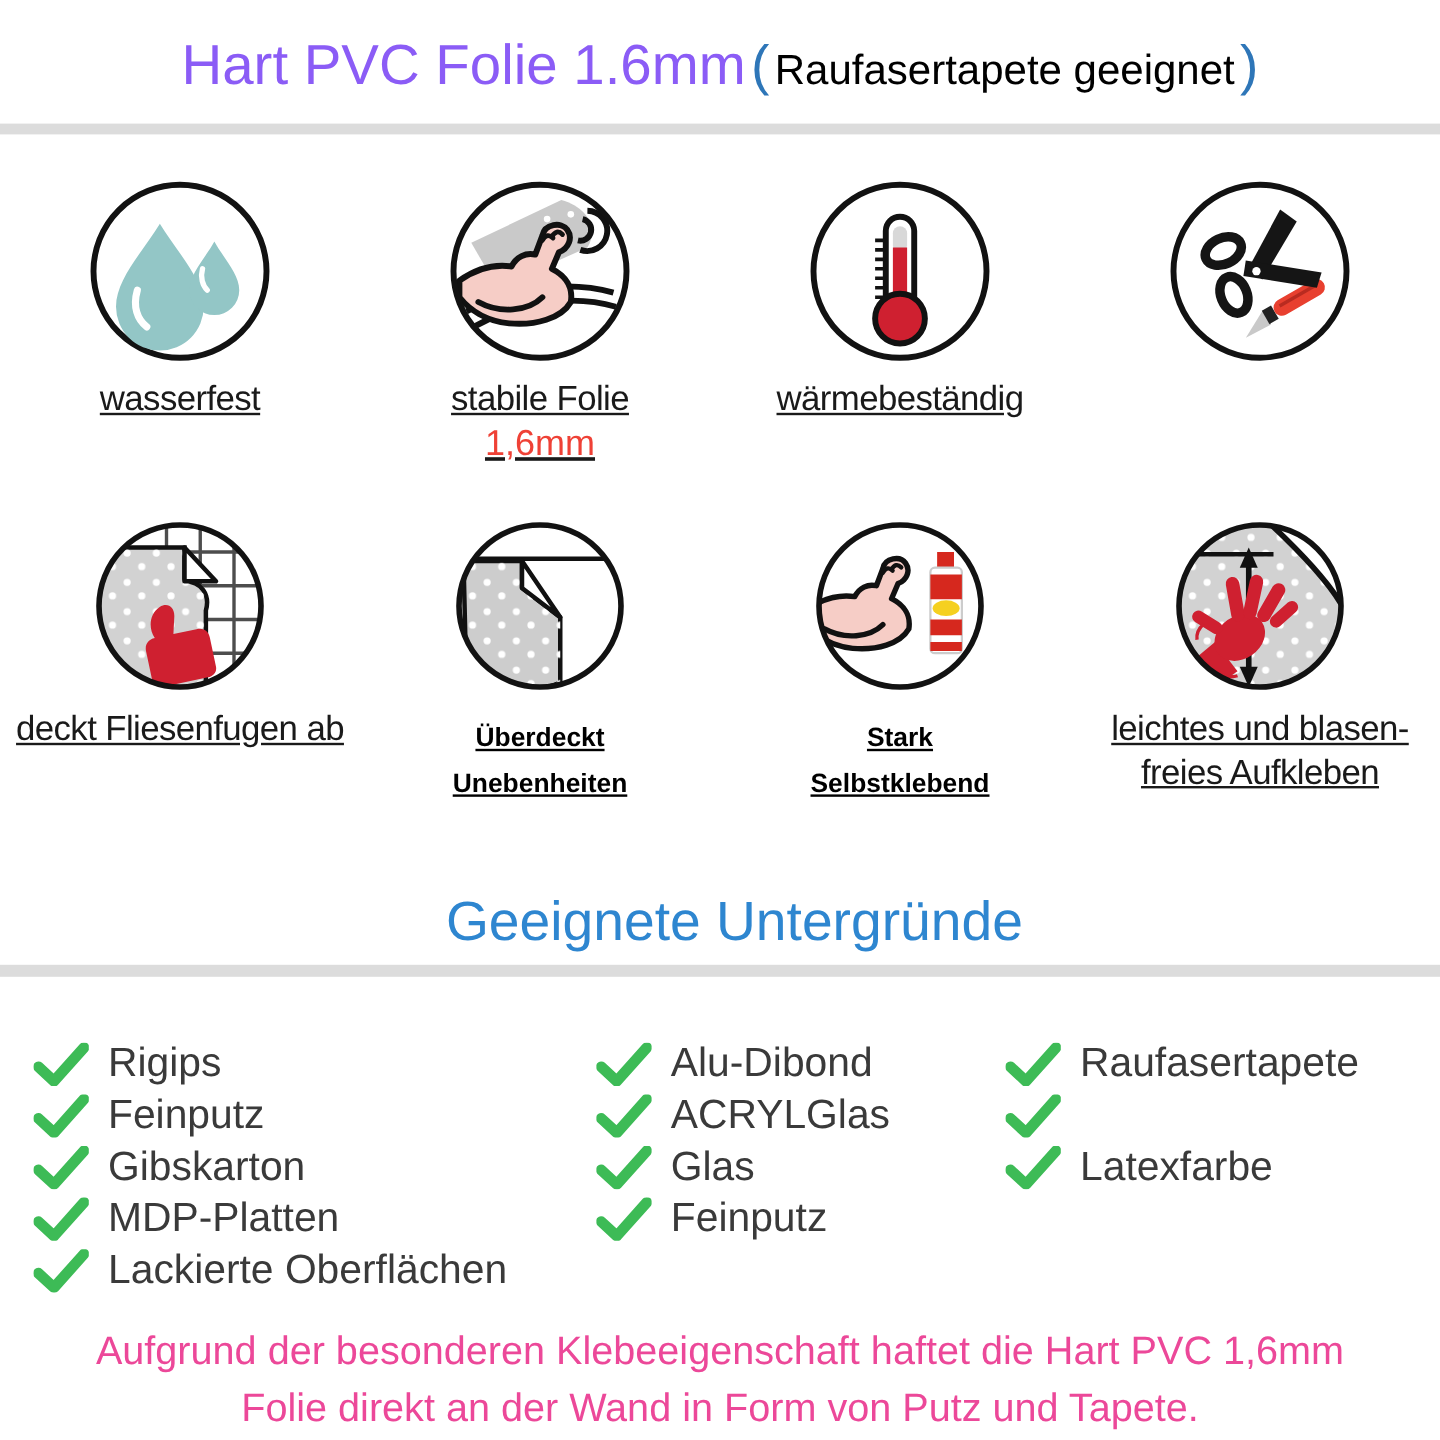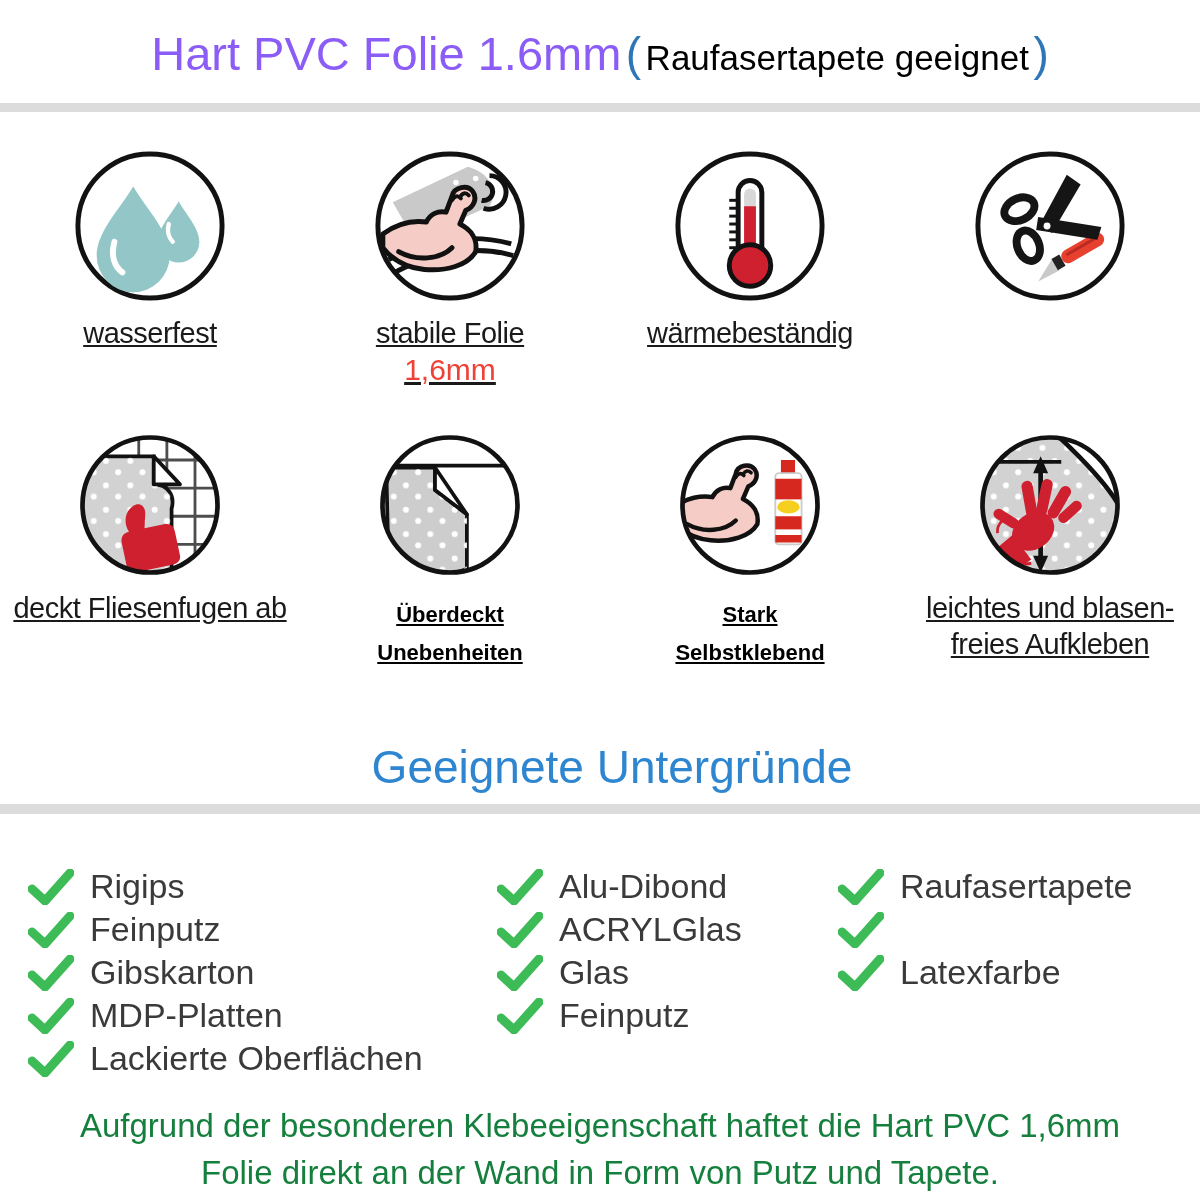--- a/index.html
+++ b/index.html
@@ -30,21 +30,21 @@
   .surfaces-heading{position:absolute;top:740px;left:12px;width:1200px;text-align:center;
                     font-size:46px;color:#2e86d0;}
   .surfaces{position:absolute;top:852px;left:0;width:1200px;height:230px;}
   .col{position:absolute;top:13px;}
   .col.c1{left:28px;} .col.c2{left:497px;} .col.c3{left:838px;}
   .check-item{display:flex;align-items:center;height:43px;font-size:34px;color:#3a3a3a;white-space:nowrap;}
   .check-item svg{width:46px;height:36px;margin-right:16px;flex:none;}
 
   
   .footer{position:absolute;top:1102px;left:0;width:1200px;text-align:center;
-          font-size:33px;line-height:47px;color:#15803d;}
+          font-size:33px;line-height:47px;color:#ec4899;}
 
   .hidden-defs{position:absolute;width:0;height:0;overflow:hidden;}
 </style>
 </head>
 <body>
 
 <div class="canvas">
 
   <svg class="hidden-defs" aria-hidden="true">
     <defs>

